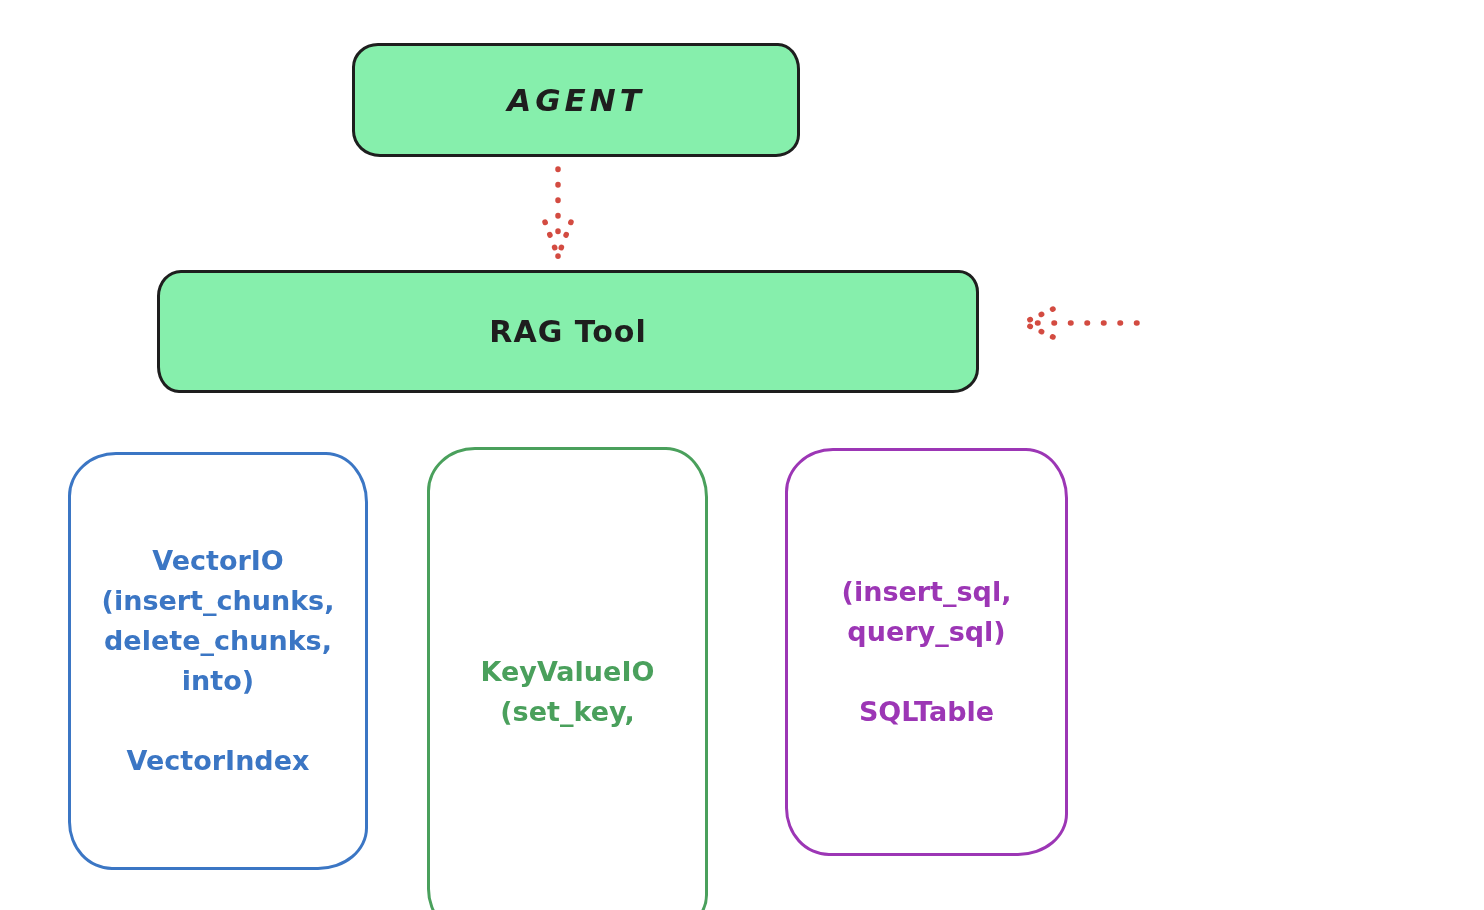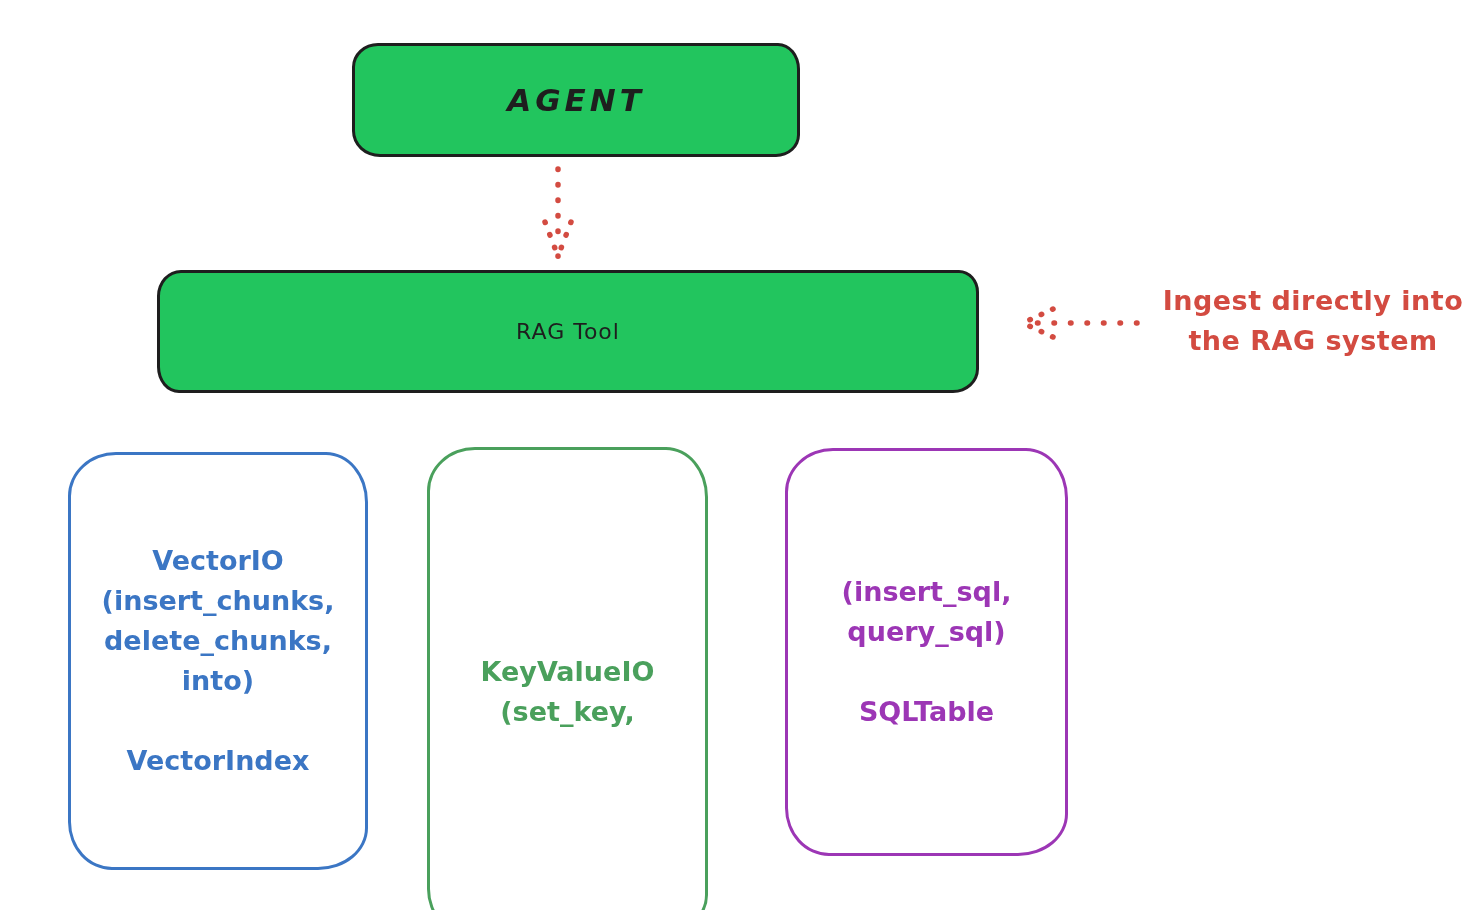--- a/index.html
+++ b/index.html
@@ -12,21 +12,21 @@
     position: relative;
     width: 1484px;
     height: 910px;
     background: #ffffff;
     overflow: hidden;
   }
   .sketch-box {
     position: absolute;
     box-sizing: border-box;
     border: 3px solid #1e1e1e;
-    background: #22c55e;
+    background: #86efac;
     display: flex;
     align-items: center;
     justify-content: center;
     color: #1e1e1e;
   }
   .agent-box {
     left: 352px; top: 43px; width: 448px; height: 114px;
     border-radius: 26px 22px 24px 28px / 24px 26px 22px 26px;
     border-width: 3.5px;
   }
@@ -35,22 +35,22 @@
     font-weight: 600;
     font-style: italic;
     letter-spacing: 4px;
   }
   .rag-box {
     left: 157px; top: 270px; width: 822px; height: 123px;
     border-radius: 24px 20px 26px 22px / 26px 22px 24px 26px;
     border-width: 3.5px;
   }
   .rag-label {
-    font-size: 22px;
-    font-weight: 400;
+    font-size: 30px;
+    font-weight: 700;
     letter-spacing: 1px;
   }
   .node-box {
     position: absolute;
     box-sizing: border-box;
     border: 3px solid var(--accent, #333);
     border-radius: 48px 42px 50px 44px / 44px 50px 42px 48px;
     background: #ffffff;
     color: var(--accent, #333);
     display: flex;
@@ -105,24 +105,20 @@
   </div>
 
   <svg class="arrow arrow-left" viewBox="0 0 126 40" style="--accent: #d34b41;">
     <g stroke="var(--accent)" stroke-width="5.5" stroke-linecap="round" fill="none">
       <line x1="121" y1="20" x2="16" y2="20" stroke-dasharray="0.5 16"></line>
       <line x1="37" y1="6" x2="9" y2="19" stroke-dasharray="0.5 12"></line>
       <line x1="37" y1="34" x2="9" y2="21" stroke-dasharray="0.5 12"></line>
     </g>
   </svg>
 
-  <div class="annotation" style="--accent: #d34b41;">
-    <div>Ingest directly into</div>
-    <div>the RAG system</div>
-  </div>
 
   <div class="node-box node-vector" style="--accent: #3b76c4;">
     <div>VectorIO</div>
     <div>(insert_chunks,</div>
     <div>delete_chunks,</div>
     <div>into)</div>
     <div class="node-footer">VectorIndex</div>
   </div>
 
   <div class="node-box node-keyvalue" style="--accent: #4aa05c;">

